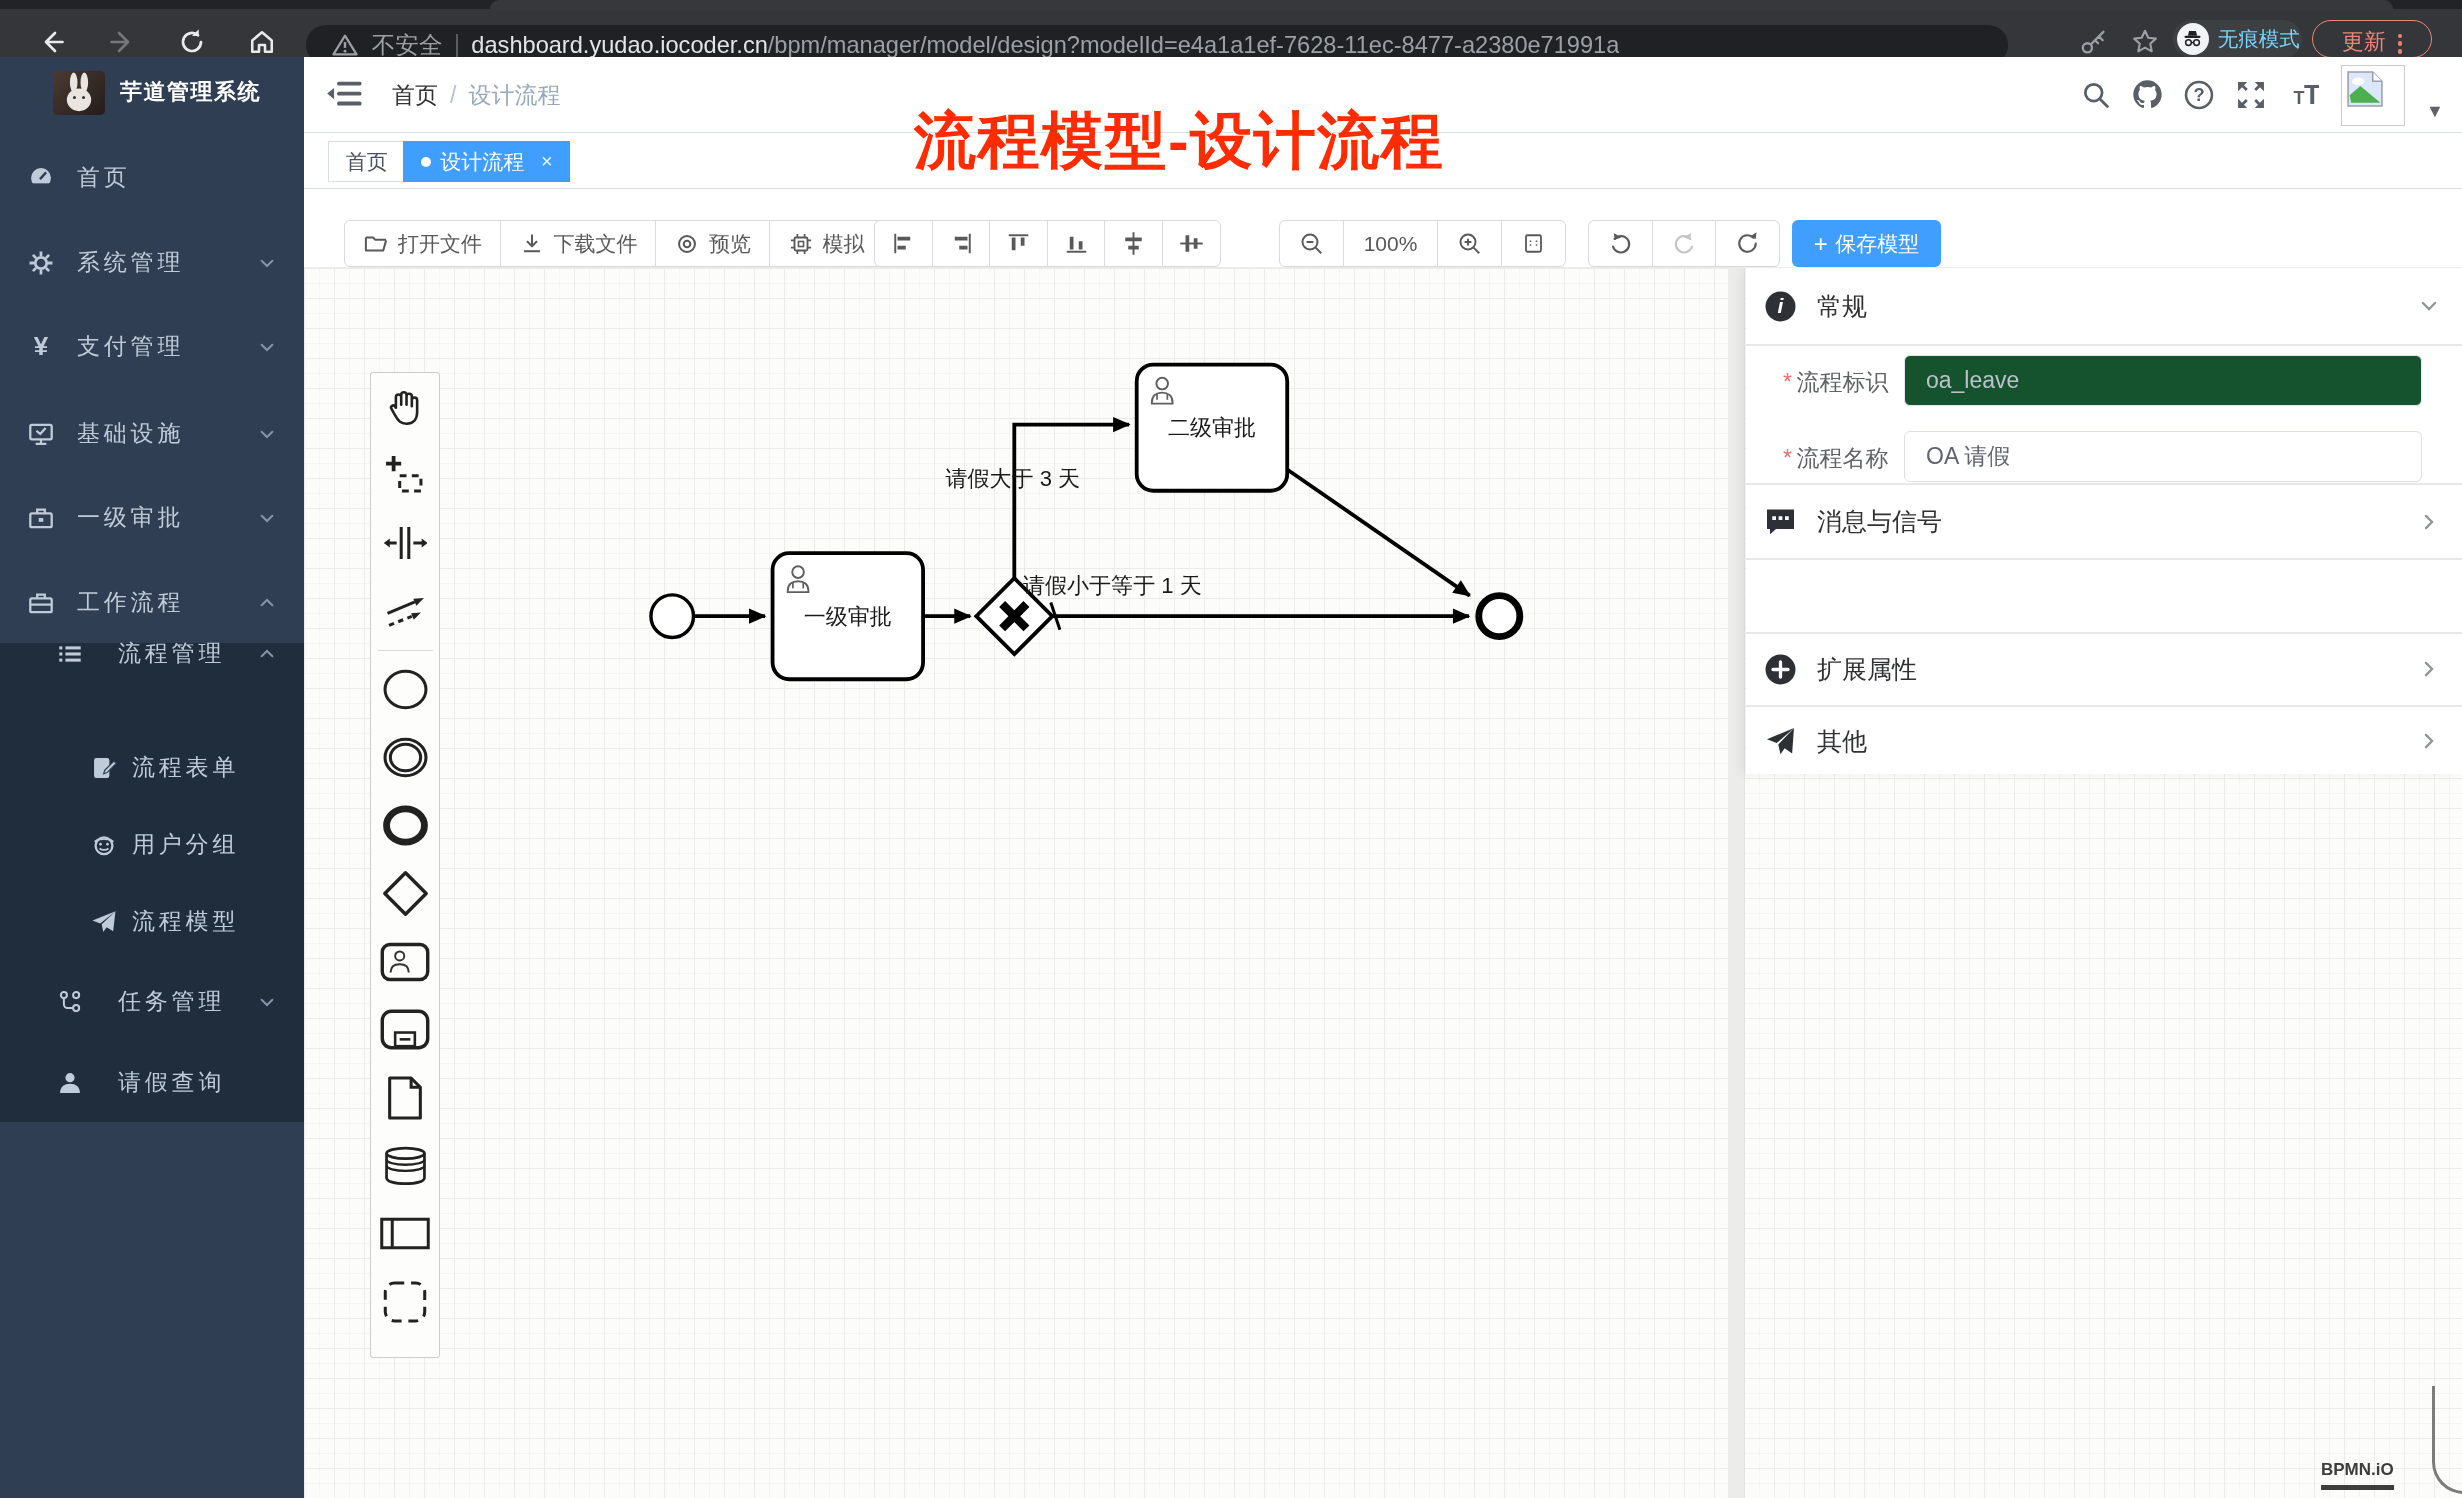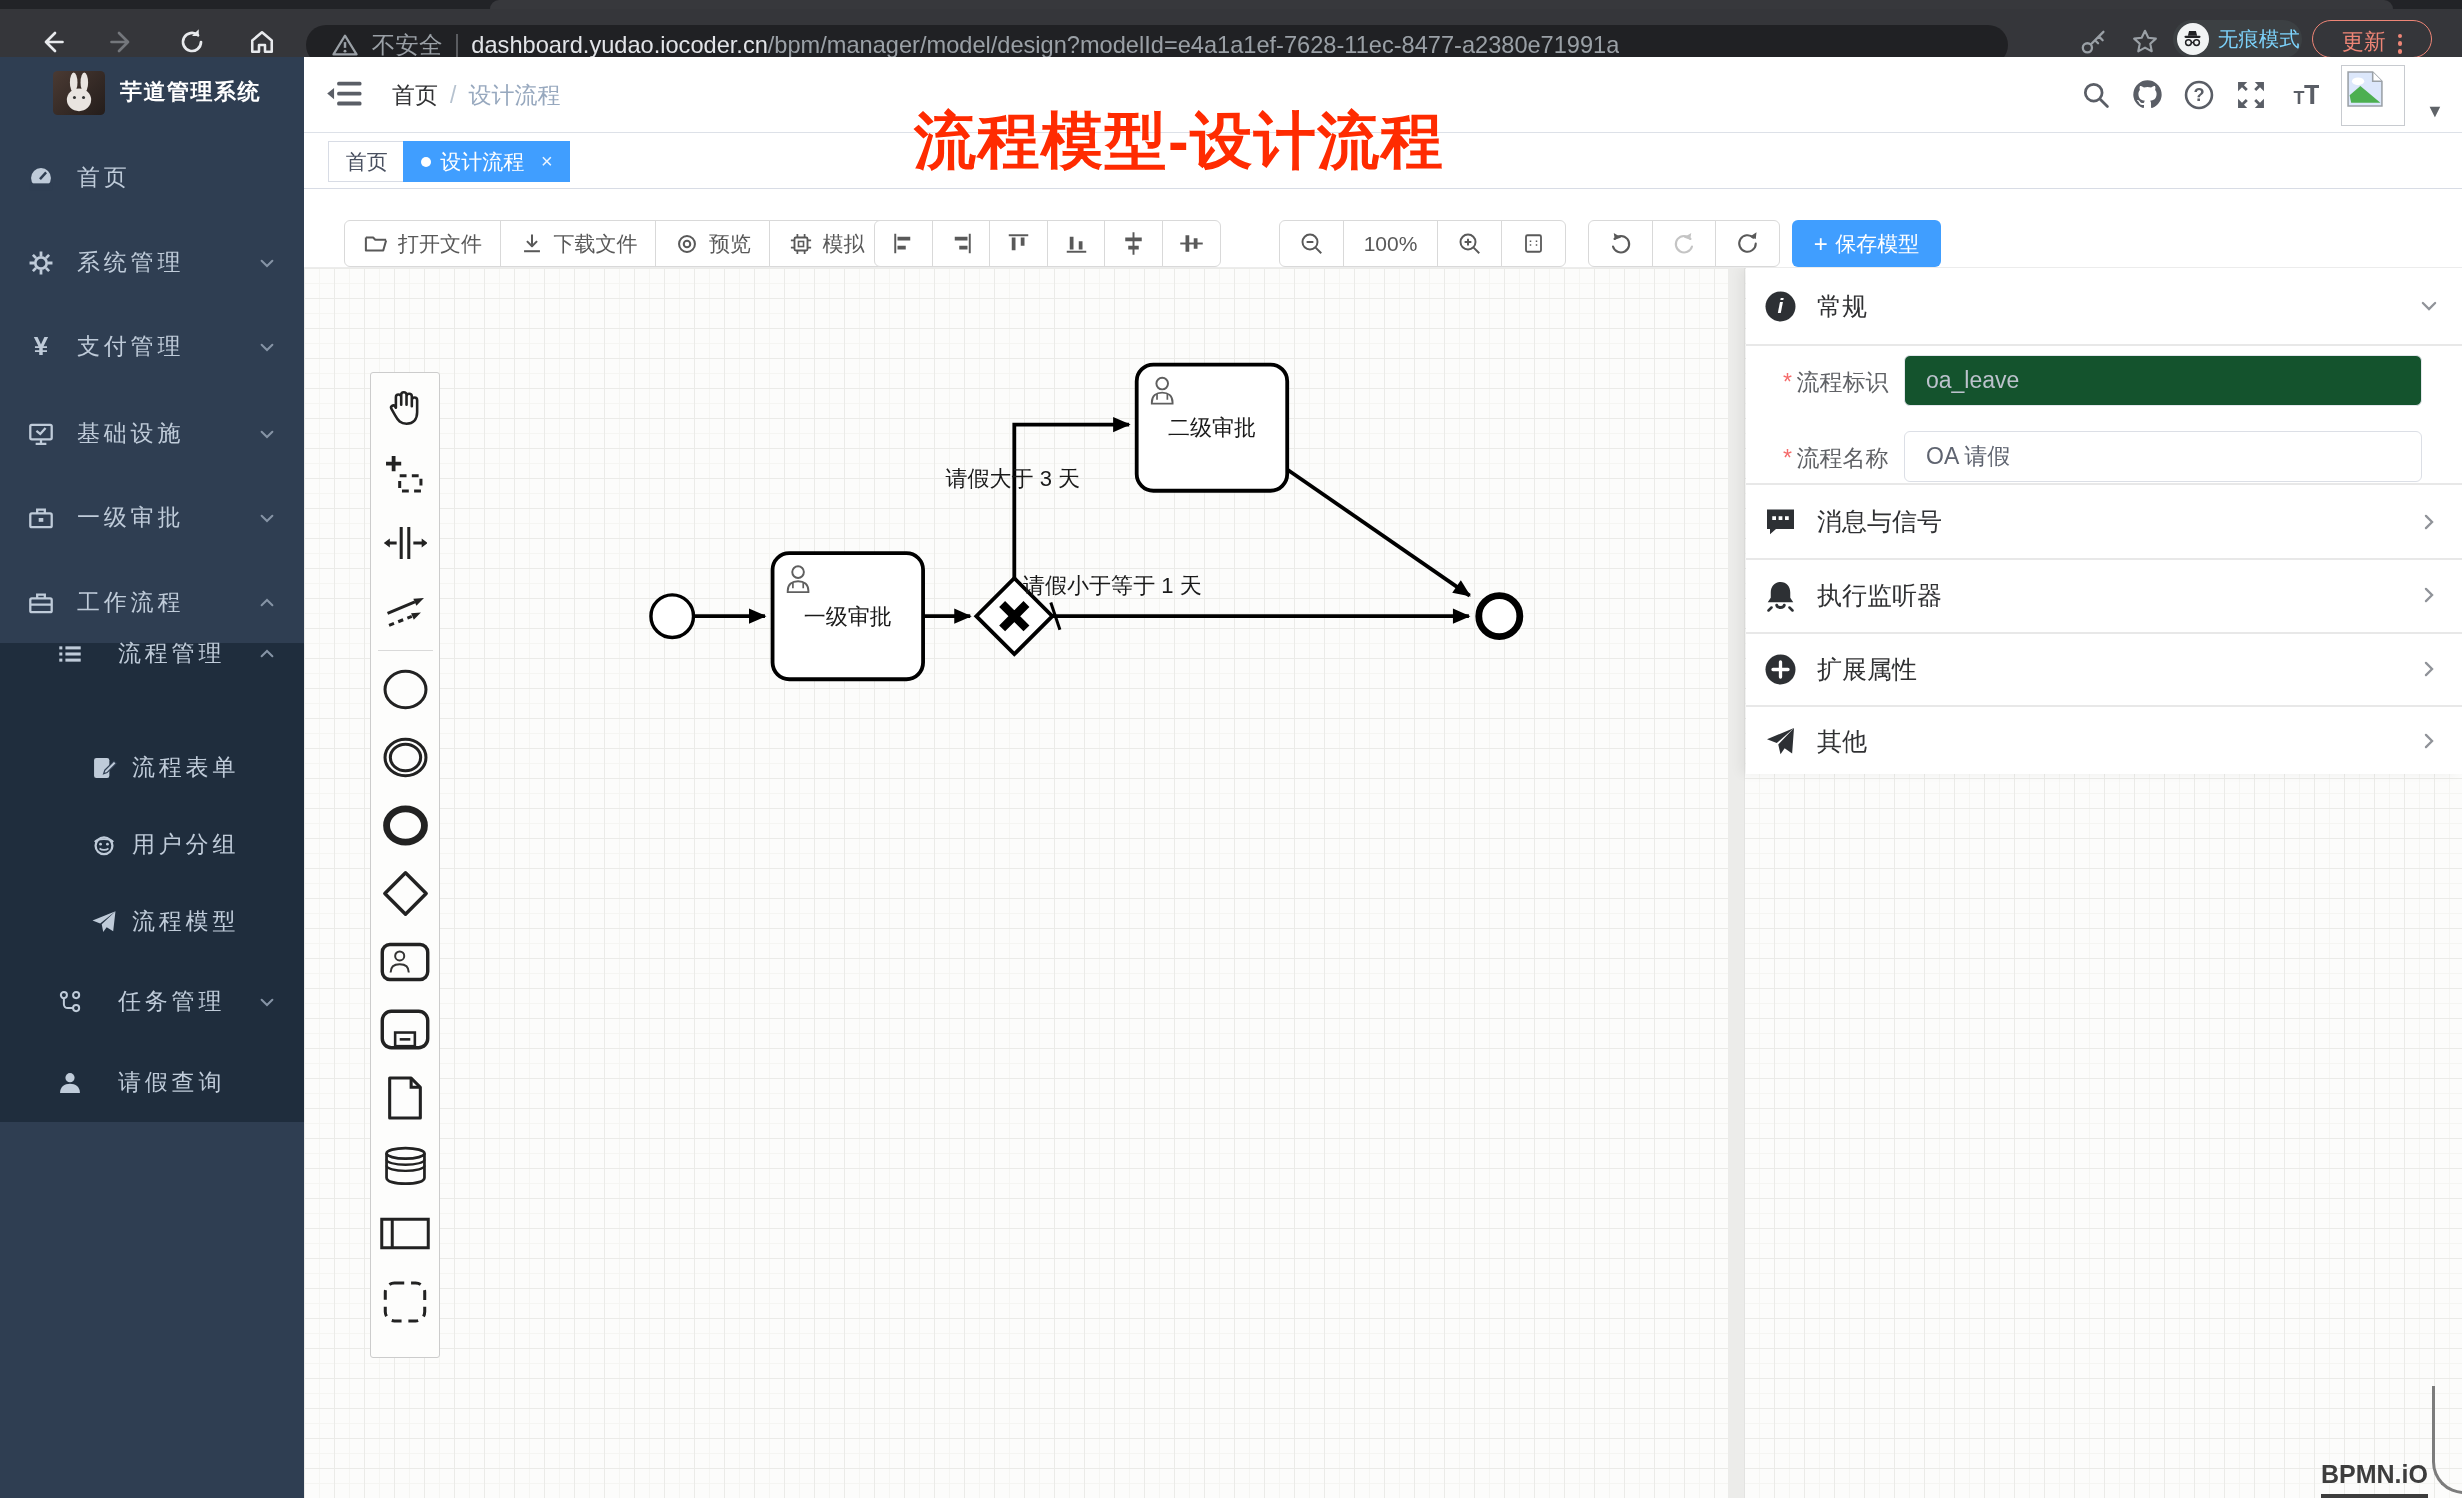--- a/index.html
+++ b/index.html
@@ -87,21 +87,21 @@
   .p-row .lbl{position:absolute;left:71px;font-size:25px;color:#303133;}
   .p-row .chev{position:absolute;right:20px;}
   .fld-lbl{position:absolute;font-size:23px;color:#606266;}
   .req{color:#f56c6c;margin-right:4.6px;}
   .p-input{position:absolute;left:158px;width:518px;height:51px;border-radius:6px;font-size:23px;padding:0 21px;outline:none;}
   #inp-key{border:1.5px solid #e4e7ed;background:#14532d;color:#bcc2cc;}
   #inp-name{border:1.5px solid #dcdfe6;background:#fff;color:#5f6470;}
 
   
   #annotation{left:914px;top:99px;font-size:62px;font-weight:600;color:#ff2b01;letter-spacing:1.5px;white-space:nowrap;z-index:50;}
-  #bpmn-logo{left:2017px;top:1192px;font-size:25px;font-weight:bold;color:#3d3d3d;letter-spacing:0;border-bottom:5.3px solid #3d3d3d;padding-bottom:5px;}
+  #bpmn-logo{left:2017px;top:1192px;font-size:17px;font-weight:bold;color:#3d3d3d;letter-spacing:0;border-bottom:5.3px solid #3d3d3d;padding-bottom:5px;}
   #corner-art{left:2128px;top:1118px;width:33px;height:108px;border-left:3px solid #7c7c7c;border-bottom:3px solid #7c7c7c;border-bottom-left-radius:32px;}
   .diag-label{font-size:29px;fill:#1a1a1a;}
 </style>
 </head>
 <body>
 
 <div id="screen">
 
   <div id="tabstrip" class="abs">
     <div class="abs active-tab"></div>
@@ -682,31 +682,20 @@
               <rect x="28" y="15" width="5" height="5"></rect>
             </g>
           </svg>
         <span class="lbl">消息与信号</span>
         <svg class="chev" width="26" height="26" viewBox="0 0 34 34">
             <path d="M13 9l8 8-8 8" stroke="#909399" stroke-width="3" fill="none" stroke-linecap="round"></path>
           </svg>
       </div>
       <div class="abs p-div" style="top:290px;"></div>
 
-      <div class="abs p-row" style="top:291px;height:72px;">
-        <svg class="ic" width="33" height="33" viewBox="0 0 44 44">
-            <path d="M22 4c8 0 13 6 13 14v7l4 6H5l4-6v-7C9 10 14 4 22 4z" fill="#2d3034"></path>
-            <path d="M17 35c1 4 9 4 10 0" stroke="#2d3034" stroke-width="4" fill="none" stroke-linecap="round"></path>
-            <path d="M10 38l-4 4M34 38l4 4" stroke="#2d3034" stroke-width="3.4" stroke-linecap="round"></path>
-          </svg>
-        <span class="lbl">执行监听器</span>
-        <svg class="chev" width="26" height="26" viewBox="0 0 34 34">
-            <path d="M13 9l8 8-8 8" stroke="#909399" stroke-width="3" fill="none" stroke-linecap="round"></path>
-          </svg>
-      </div>
       <div class="abs p-div" style="top:364px;"></div>
 
       <div class="abs p-row" style="top:365px;height:72px;">
         <svg class="ic" width="33" height="33" viewBox="0 0 44 44">
             <circle cx="22" cy="22" r="20" fill="#2d3034"></circle>
             <path d="M22 12v20M12 22h20" stroke="#fff" stroke-width="4.4" stroke-linecap="round"></path>
           </svg>
         <span class="lbl">扩展属性</span>
         <svg class="chev" width="26" height="26" viewBox="0 0 34 34">
             <path d="M13 9l8 8-8 8" stroke="#909399" stroke-width="3" fill="none" stroke-linecap="round"></path>

